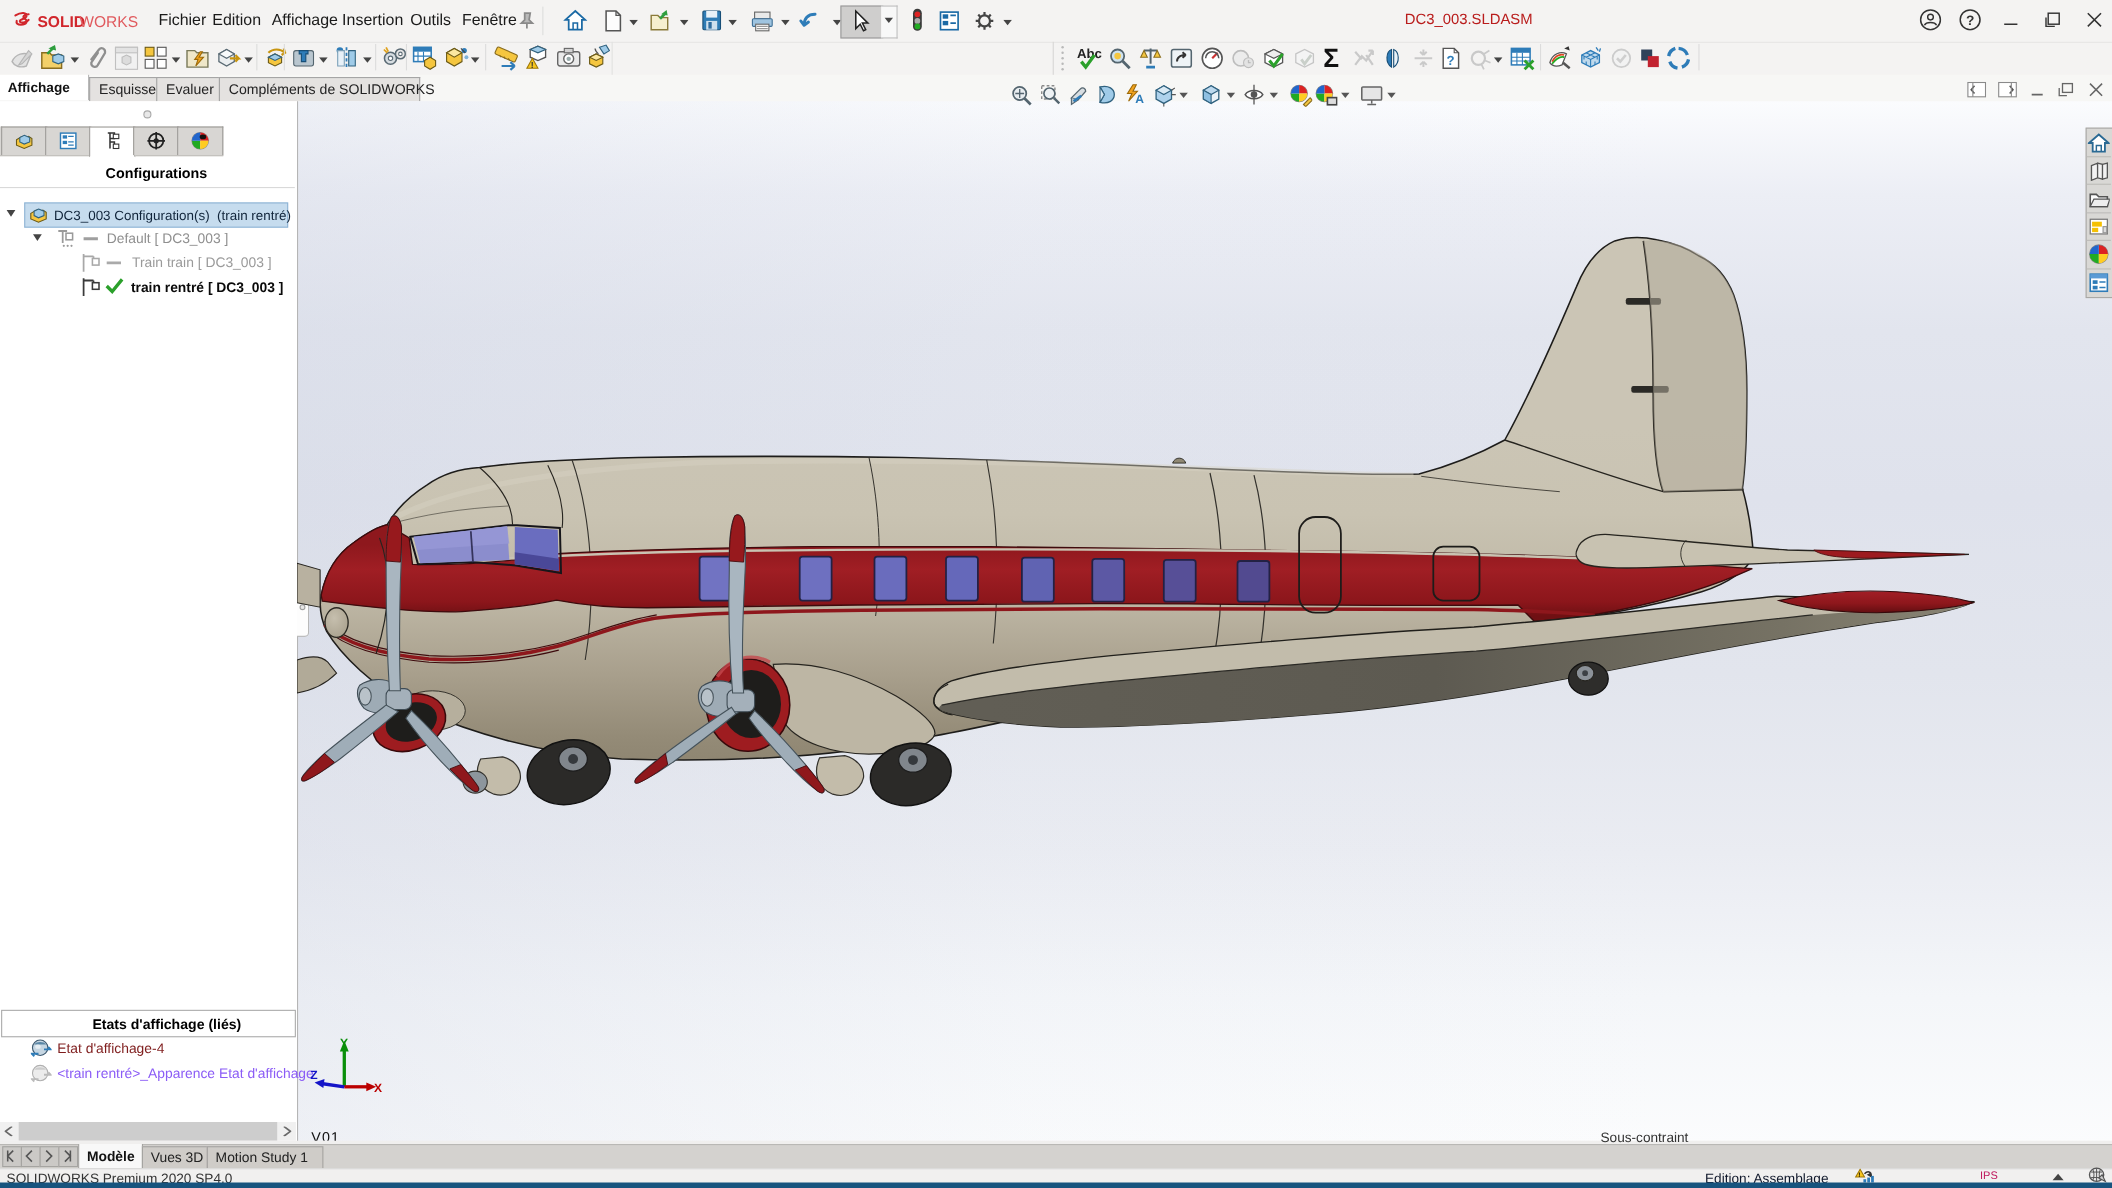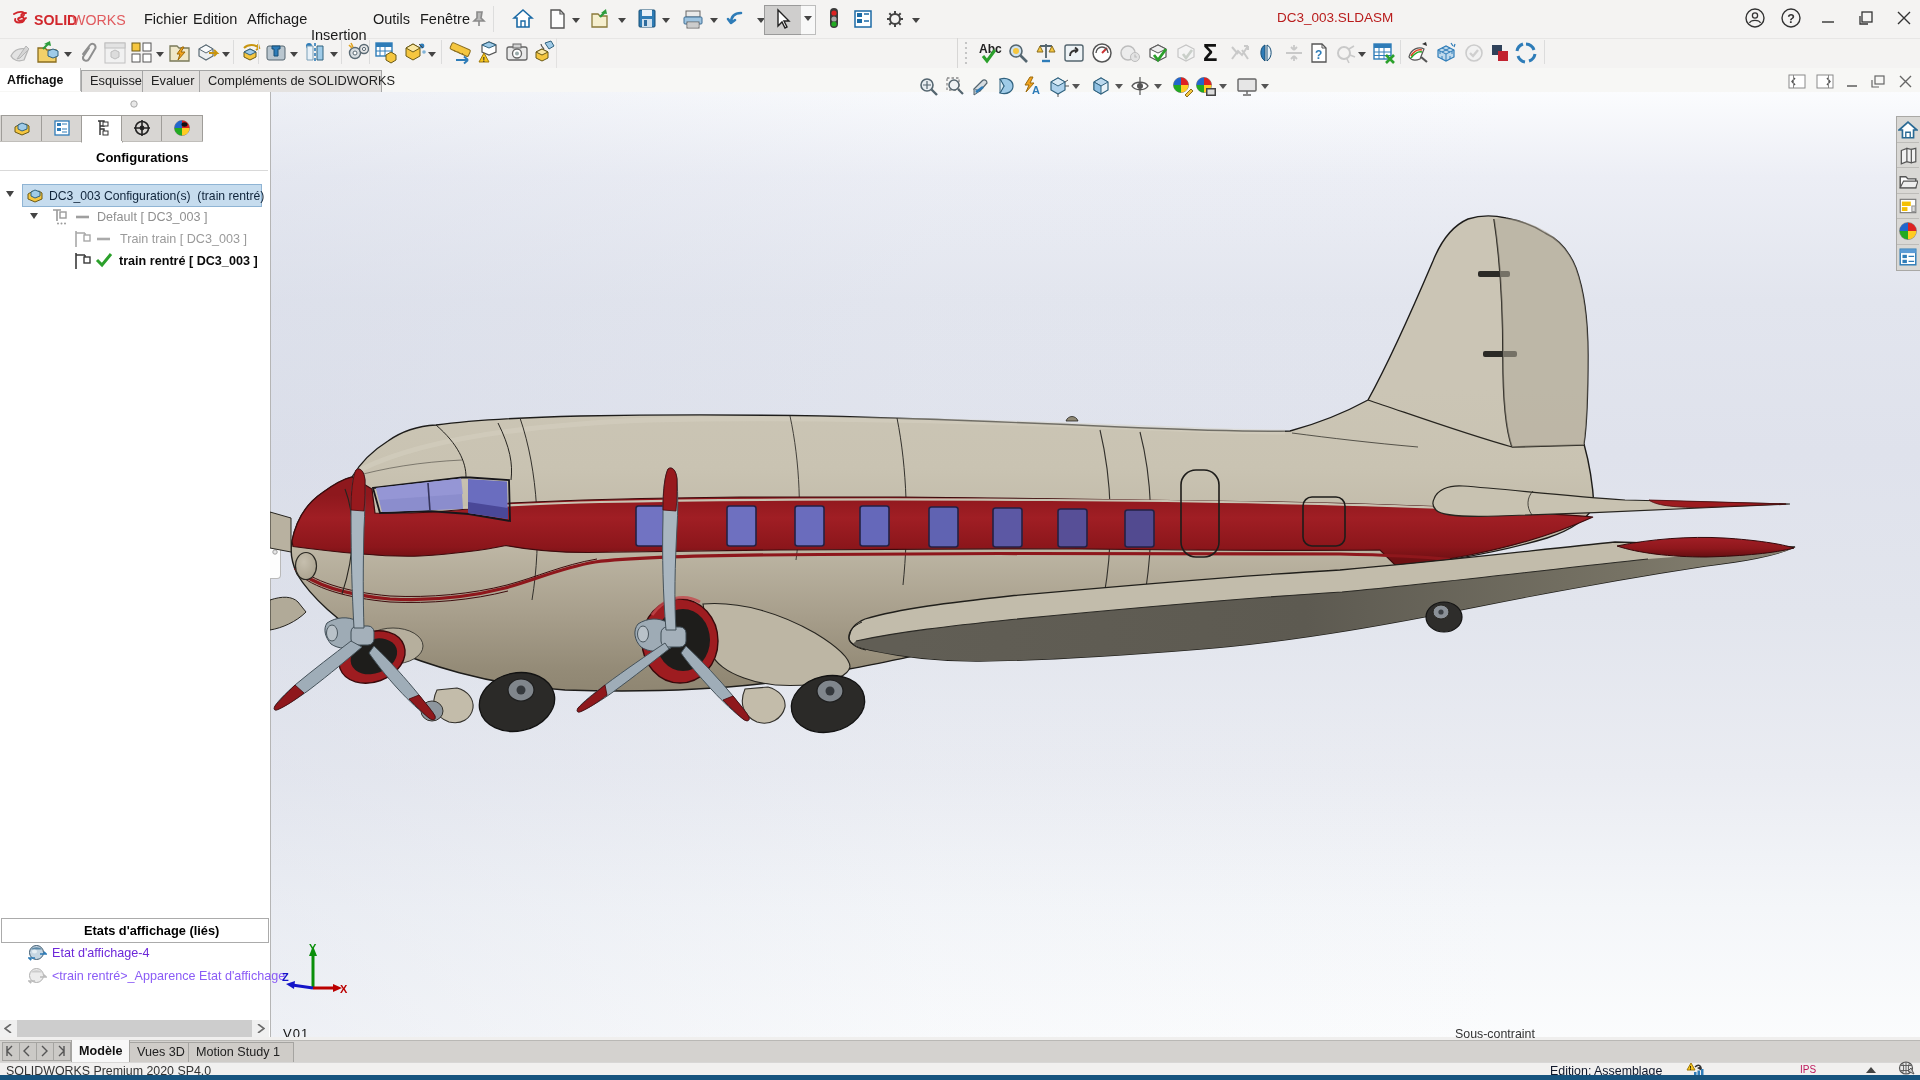--- a/index.html
+++ b/index.html
@@ -11,21 +11,21 @@
 <div class="abs" style="left:0px;top:38px;width:1920px;height:30px;background:#f4f3f2;border-top:1px solid #e7e6e5;"></div>
 <div class="abs" style="left:0px;top:68px;width:1920px;height:24px;background:#f7f7f5;"></div>
 <svg class="abs" style="left:12px;top:8px" width="120" height="24" viewBox="0 0 120 24">
 <path d="M2 6 C7 3 13 3 12 7 C11 9.5 6 9.5 6 11 C6 13.5 12 13 14 10 M14 5 C9.5 5 8 7.5 10.5 9 C13.5 11 12.5 14.5 7 14.5 C4 14.5 2.5 13 3.2 11" stroke="#d1262c" stroke-width="1.9" fill="none" stroke-linecap="round"></path>
 <text x="22" y="16.5" font-family="Liberation Sans" font-size="14.2" font-weight="bold" fill="#d1262c">SOLID</text>
 <text x="60" y="16.5" font-family="Liberation Sans" font-size="14.2" fill="#e05a5e">WORKS</text>
 </svg>
 <div class="txt" style="left:144px;top:11px;font-size:14.5px;color:#1a1a1a;font-weight:400;">Fichier</div>
 <div class="txt" style="left:193px;top:11px;font-size:14.5px;color:#1a1a1a;font-weight:400;">Edition</div>
 <div class="txt" style="left:247px;top:11px;font-size:14.5px;color:#1a1a1a;font-weight:400;">Affichage</div>
-<div class="txt" style="left:311px;top:11px;font-size:14.5px;color:#1a1a1a;font-weight:400;margin-top:16px;">Insertion</div>
+<div class="txt" style="left:311px;top:11px;font-size:14.5px;color:#1a1a1a;font-weight:400;">Insertion</div>
 <div class="txt" style="left:373px;top:11px;font-size:14.5px;color:#1a1a1a;font-weight:400;">Outils</div>
 <div class="txt" style="left:420px;top:11px;font-size:14.5px;color:#1a1a1a;font-weight:400;">Fenêtre</div>
 <svg class="abs" style="left:470px;top:10px" width="18" height="18" viewBox="0 0 18 18">
     <path d="M7 2 L12 2 L11 8 L14 11 L4 11 L7 8 Z M9 11 L9 16" stroke="#8a8a8a" stroke-width="1.6" fill="#b9b9b9"></path>
   </svg>
 <div class="abs" style="left:493px;top:6px;width:1px;height:26px;background:#dddddd;"></div>
 <svg class="abs" style="left:512px;top:8px" width="22" height="22" viewBox="0 0 22 22">
     <path d="M11 2 L20 10 L17 10 L17 19 L5 19 L5 10 L2 10 Z" fill="#fff" stroke="#1b6aa5" stroke-width="1.6"></path>
     <path d="M9 19 L9 13 L13 13 L13 19" fill="none" stroke="#1b6aa5" stroke-width="1.4"></path>
   </svg>
@@ -450,21 +450,21 @@
   </svg>
 <div class="txt" style="left:119px;top:254px;font-size:12.6px;color:#0a0a0a;font-weight:700;">train rentré [ DC3_003 ]</div>
 <div class="abs" style="left:1px;top:918px;width:266px;height:23px;background:#fff;border:1px solid #ababab;"></div>
 <div class="txt" style="left:84px;top:923px;font-size:12.8px;color:#000;font-weight:700;">Etats d'affichage (liés)</div>
 <svg class="abs" style="left:28px;top:944px" width="19" height="19" viewBox="0 0 19 19">
     <circle cx="8.5" cy="8.5" r="7" fill="#c6d6e2" stroke="#3e5a70"></circle>
     <path d="M3 5.5 C5 2.5 12 2.5 14 5.5 L3 5.5 Z" fill="#5b87a6"></path>
     <ellipse cx="6.5" cy="7.5" rx="2.5" ry="2" fill="#eef4f8" opacity="0.8"></ellipse>
     <path d="M12 10 h6 l-2.2-2.2 M7 14 h-6 l2.2 2.2" stroke="#2e7cb8" stroke-width="1.7" fill="none"></path>
   </svg>
-<div class="txt" style="left:52px;top:946px;font-size:12.6px;color:#6d28d9;font-weight:400;">Etat d'affichage-4</div>
+<div class="txt" style="left:52px;top:946px;font-size:12.6px;color:#7f1d1d;font-weight:400;">Etat d'affichage-4</div>
 <svg class="abs" style="left:28px;top:967px" width="19" height="19" viewBox="0 0 19 19">
     <circle cx="8.5" cy="8.5" r="7" fill="#ececec" stroke="#b0b0b0"></circle>
     <path d="M3 5.5 C5 2.5 12 2.5 14 5.5 L3 5.5 Z" fill="#cccccc"></path>
     <path d="M12 10 h6 l-2.2-2.2 M7 14 h-6 l2.2 2.2" stroke="#bbbbbb" stroke-width="1.7" fill="none"></path>
   </svg>
 <div class="txt" style="left:52px;top:969px;font-size:12.6px;color:#8b5cf6;font-weight:400;">&lt;train rentré&gt;_Apparence Etat d'affichage</div>
 <div class="abs" style="left:0px;top:1020px;width:269px;height:17px;background:#f0f0f0;"></div>
 <div class="abs" style="left:0px;top:1020px;width:17px;height:17px;background:#f0f0f0;"></div>
 <svg class="abs" style="left:4px;top:1024px" width="9" height="9" viewBox="0 0 9 9">
     <path d="M7 0 L1 4.5 L7 9" fill="none" stroke="#6a6a6a" stroke-width="1.6"></path>

